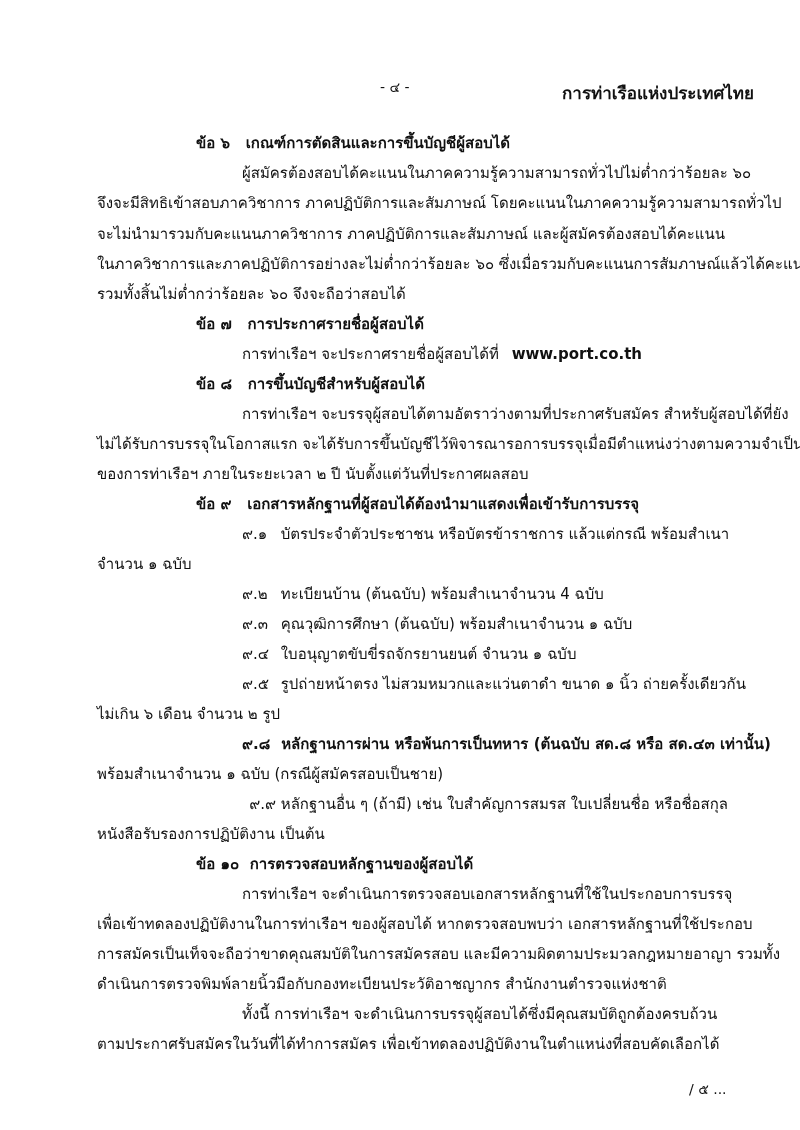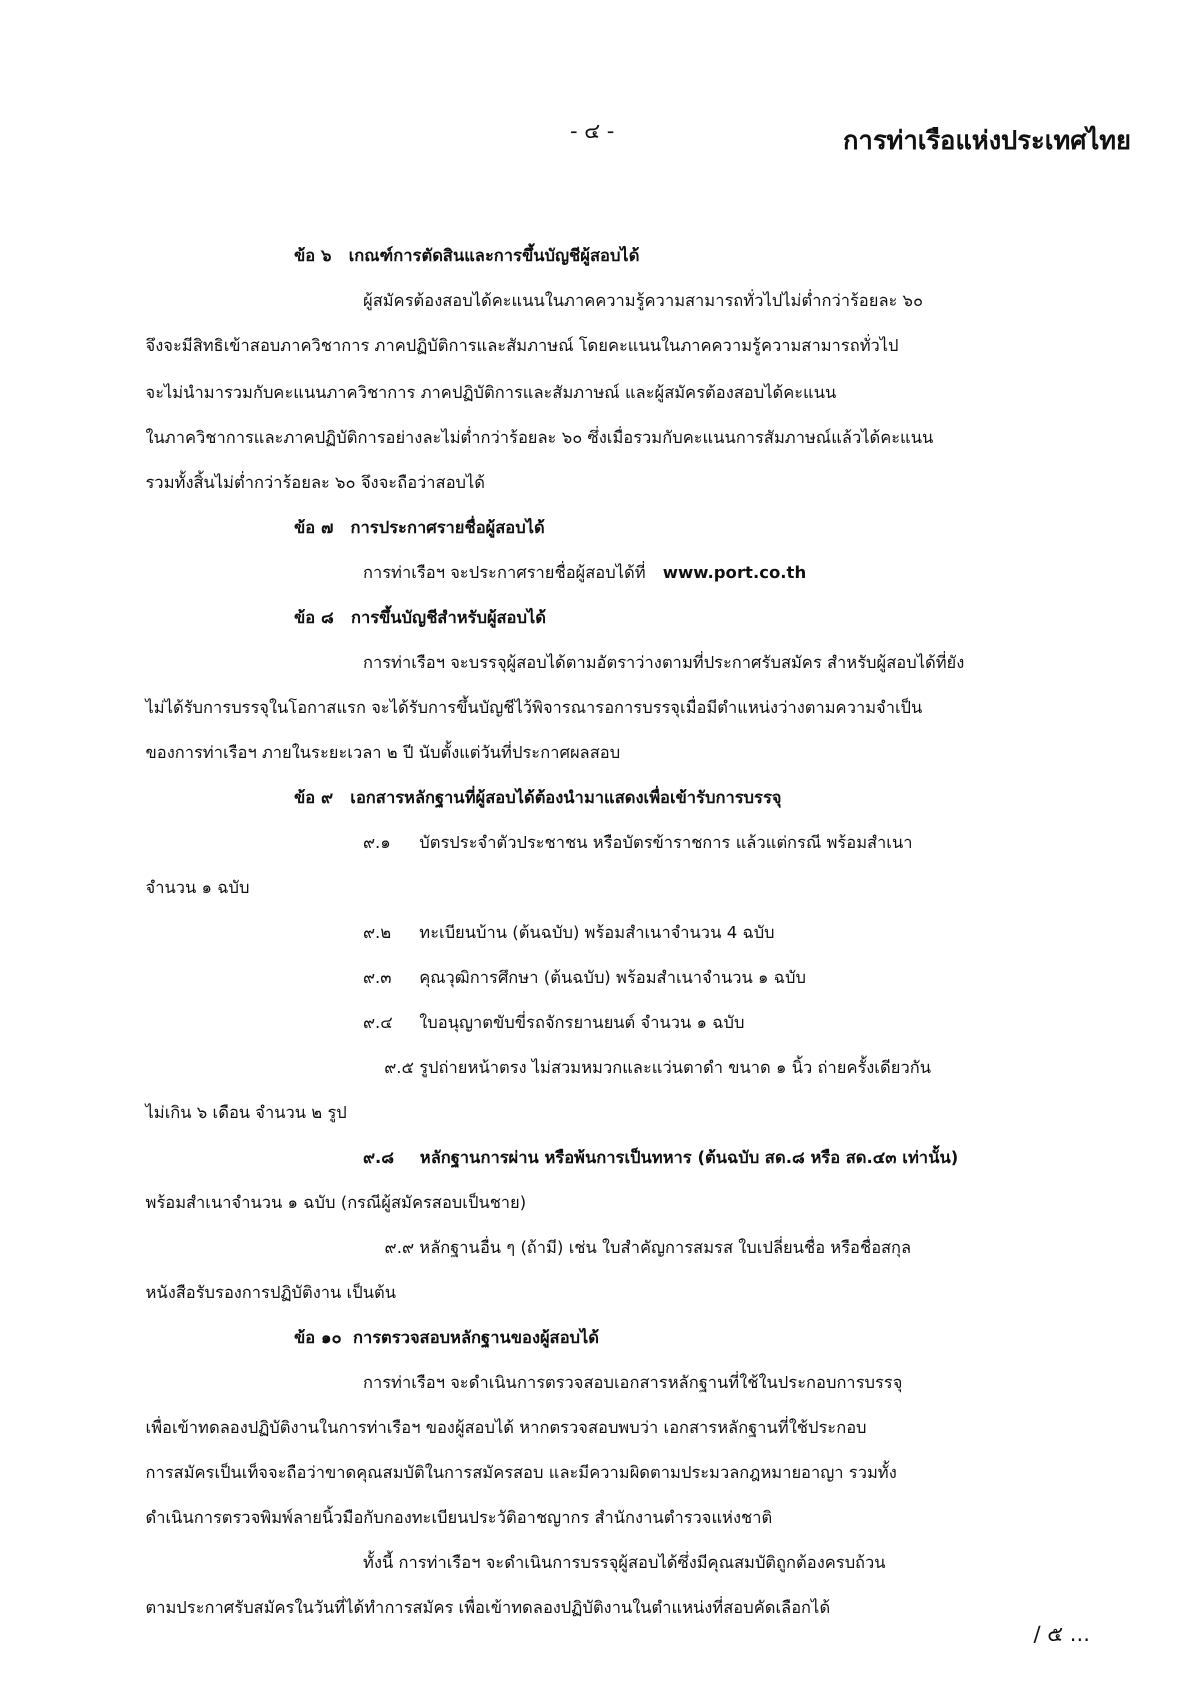--- a/index.html
+++ b/index.html
@@ -1,18 +1,18 @@
 <!DOCTYPE html>
 <html><head>
   <meta charset="utf-8">
   <style>
     html, body { margin: 0; padding: 0; background: #ffffff; }
     body { width: 800px; height: 1130px; position: relative; overflow: hidden;
            font-family: "DejaVu Sans", sans-serif; color: #111; }
-    .line { position: absolute; white-space: nowrap; font-size: 11px; line-height: 20px; margin-top: 28px; }
+    .line { position: absolute; white-space: nowrap; font-size: 15px; line-height: 20px; }
     .bold { font-weight: bold; }
     .header { position: absolute; right: 46px; top: 42px; font-size: 17px; font-weight: bold; margin-top: 37px; }
     .pageno { position: absolute; left: 380px; top: 76px; font-size: 14px; }
     .footer { position: absolute; left: 689px; top: 1078px; font-size: 14px; }
     .url { font-weight: bold; margin-left: 8px; }
     .num { display: inline-block; min-width: 34px; }
   </style>
 </head>
 <body>
 
@@ -60,21 +60,21 @@
   <span>ทะเบียนบ้าน (ต้นฉบับ)  พร้อมสำเนาจำนวน 4 ฉบับ</span>
 </div>
 <div class="line" style="left:242px; top:614px;">
   <span class="num">๙.๓</span>
   <span>คุณวุฒิการศึกษา (ต้นฉบับ)  พร้อมสำเนาจำนวน ๑ ฉบับ</span>
 </div>
 <div class="line" style="left:242px; top:644px;">
   <span class="num">๙.๔</span>
   <span>ใบอนุญาตขับขี่รถจักรยานยนต์  จำนวน ๑ ฉบับ</span>
 </div>
-<div class="line" style="left:242px; top:674px;text-align:right;">
+<div class="line" style="left:242px; top:674px;">
   <span class="num">๙.๕</span>
   <span>รูปถ่ายหน้าตรง ไม่สวมหมวกและแว่นตาดำ ขนาด ๑ นิ้ว ถ่ายครั้งเดียวกัน</span>
 </div>
 <div class="line" style="left:97px; top:704px;">ไม่เกิน ๖ เดือน  จำนวน ๒ รูป</div>
 <div class="line" style="left:242px; top:734px;font-weight:bold;">
   <span class="num">๙.๘</span>
   <span>หลักฐานการผ่าน หรือพ้นการเป็นทหาร (ต้นฉบับ สด.๘ หรือ สด.๔๓ เท่านั้น)</span>
 </div>
 <div class="line" style="left:97px; top:764px;">พร้อมสำเนาจำนวน ๑ ฉบับ (กรณีผู้สมัครสอบเป็นชาย)</div>
 <div class="line" style="left:242px; top:794px;text-align:right;">

